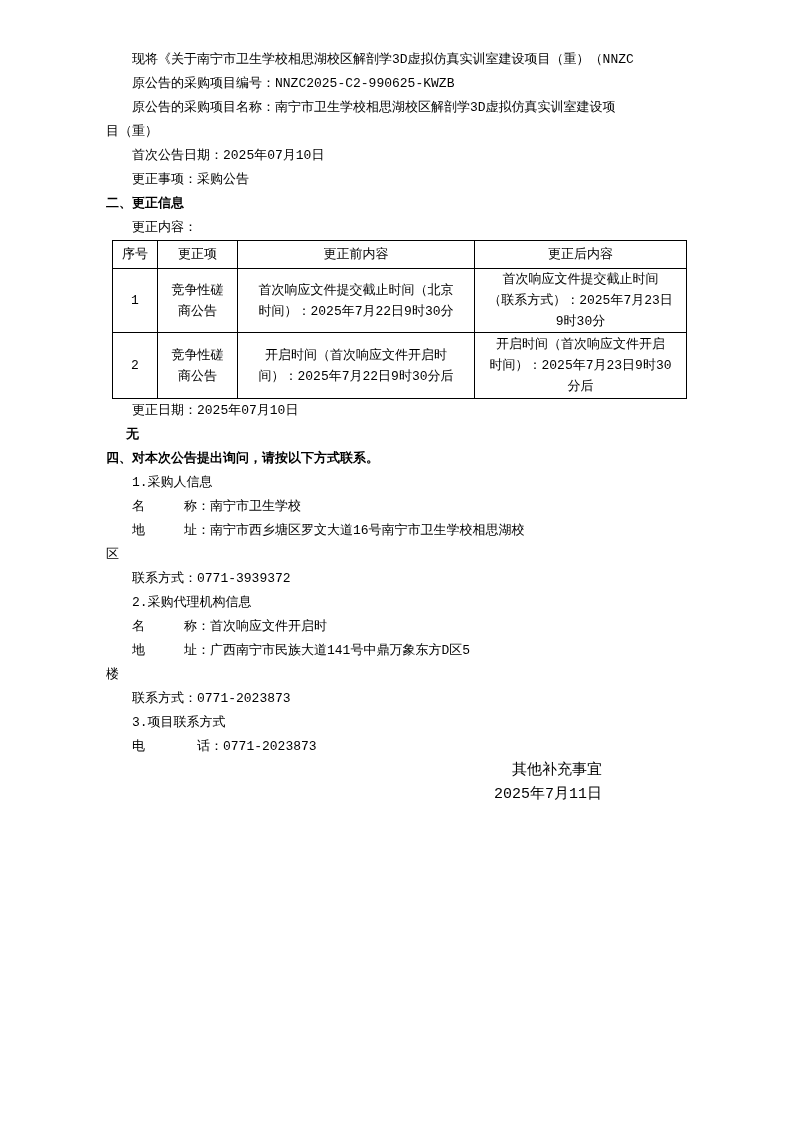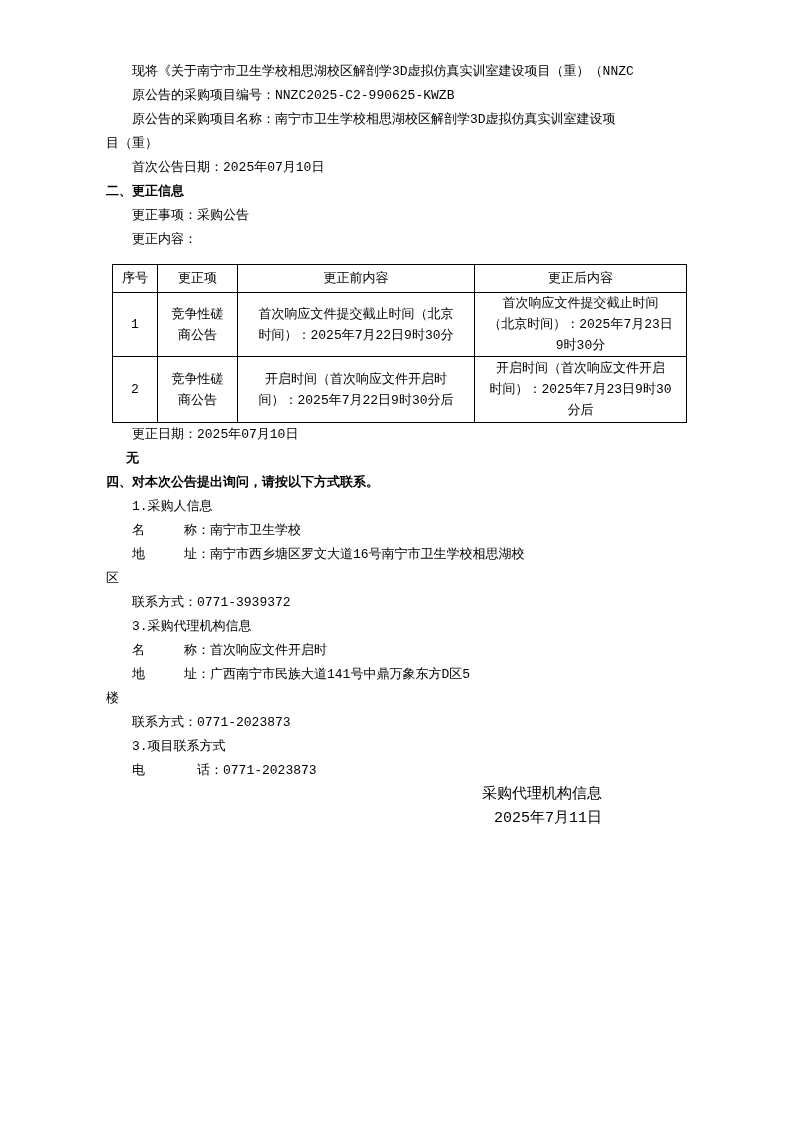--- a/index.html
+++ b/index.html
@@ -12,21 +12,21 @@
     width: 794px;
     height: 1129px;
     font-family: "Liberation Mono", "DejaVu Sans Mono", sans-serif;
     font-size: 13px;
     overflow: hidden;
   }
   .page {
     box-sizing: border-box;
     width: 794px;
     height: 1129px;
-    padding: 60px 106px 0 106px;
+    padding: 48px 106px 0 106px;
   }
   p.ln {
     margin: 0;
     line-height: 24px;
     white-space: pre-wrap;
   }
   .ind { text-indent: 26px; }
   .heading { font-weight: bold; }
   .mt10 { margin-top: 10px; }
   .mt14 { margin-top: 14px; }
@@ -35,21 +35,21 @@
   .mt24 { margin-top: 24px; }
   .none-line {
     font-weight: bold;
     text-indent: 20px;
   }
   table.correction {
     border-collapse: collapse;
     table-layout: fixed;
     width: 574px;
     margin-left: 6px;
-    margin-top: 12px;
+    margin-top: 0;
     font-family: Liberation Mono, monospace;
   }
   table.correction col.c1 { width: 45px; }
   table.correction col.c2 { width: 80px; }
   table.correction col.c3 { width: 237px; }
   table.correction col.c4 { width: 212px; }
   table.correction th,
   table.correction td {
     border: 1px solid #000000;
     text-align: center;
@@ -76,22 +76,22 @@
 
 <div class="page">
 
   <p class="ln ind">现将《关于南宁市卫生学校相思湖校区解剖学3D虚拟仿真实训室建设项目（重）（NNZC</p>
 
   <p class="ln ind">原公告的采购项目编号：NNZC2025-C2-990625-KWZB</p>
   <p class="ln ind">原公告的采购项目名称：南宁市卫生学校相思湖校区解剖学3D虚拟仿真实训室建设项</p>
   <p class="ln">目（重）</p>
   <p class="ln ind">首次公告日期：2025年07月10日</p>
 
+  <p class="ln ind">更正事项：采购公告</p>
   <p class="ln heading mt16">二、更正信息</p>
-  <p class="ln ind">更正事项：采购公告</p>
   <p class="ln ind">更正内容：</p>
 
   <table class="correction">
     <colgroup>
       <col class="c1">
         <col class="c2">
         <col class="c3">
         <col class="c4">
     </colgroup>
     <thead>
@@ -103,21 +103,21 @@
       </tr>
     </thead>
     <tbody>
       <tr class="r1">
         <td>1</td>
         <td>竞争性磋
 商公告</td>
         <td>首次响应文件提交截止时间（北京
 时间）：2025年7月22日9时30分</td>
         <td>首次响应文件提交截止时间
-（北京时间）：2025年7月23日
+（联系方式）：2025年7月23日
 9时30分</td>
       </tr>
       <tr class="r2">
         <td>2</td>
         <td>竞争性磋
 商公告</td>
         <td>开启时间（首次响应文件开启时
 间）：2025年7月22日9时30分后</td>
         <td>开启时间（首次响应文件开启
 时间）：2025年7月23日9时30
@@ -129,24 +129,24 @@
   <p class="ln ind mt10">更正日期：2025年07月10日</p>
 
   <p class="ln none-line mt14">无</p>
 
   <p class="ln heading mt16">四、对本次公告提出询问，请按以下方式联系。</p>
   <p class="ln ind">1.采购人信息</p>
   <p class="ln ind">名　　　称：南宁市卫生学校</p>
   <p class="ln ind">地　　　址：南宁市西乡塘区罗文大道16号南宁市卫生学校相思湖校</p>
   <p class="ln">区</p>
   <p class="ln ind">联系方式：0771-3939372</p>
-  <p class="ln ind">3.采购代理机构信息</p>
+  <p class="ln ind">2.采购代理机构信息</p>
   <p class="ln ind">名　　　称：首次响应文件开启时</p>
   <p class="ln ind">地　　　址：广西南宁市民族大道141号中鼎万象东方D区5</p>
   <p class="ln">楼</p>
   <p class="ln ind">联系方式：0771-2023873</p>
   <p class="ln ind">3.项目联系方式</p>
   <p class="ln ind">电　　　　话：0771-2023873</p>
 
-  <p class="footer-line mt24">采购代理机构信息</p>
+  <p class="footer-line mt24">其他补充事宜</p>
   <p class="footer-line mt20">2025年7月11日</p>
 
 </div>
 
 </body></html>

